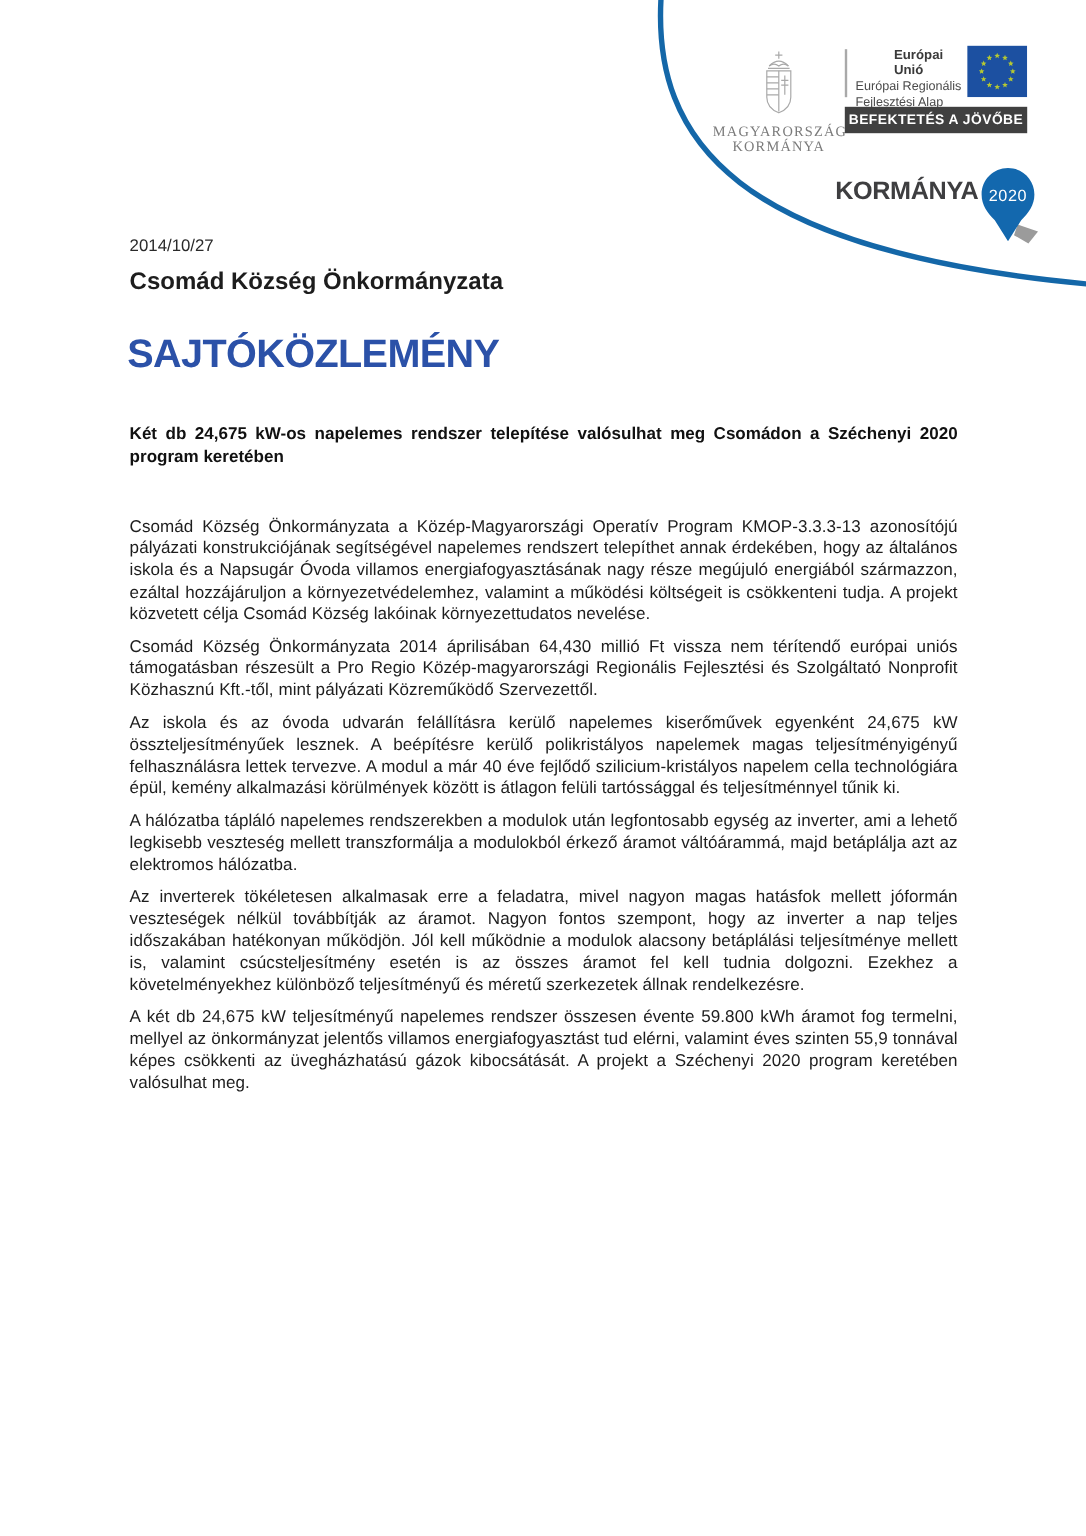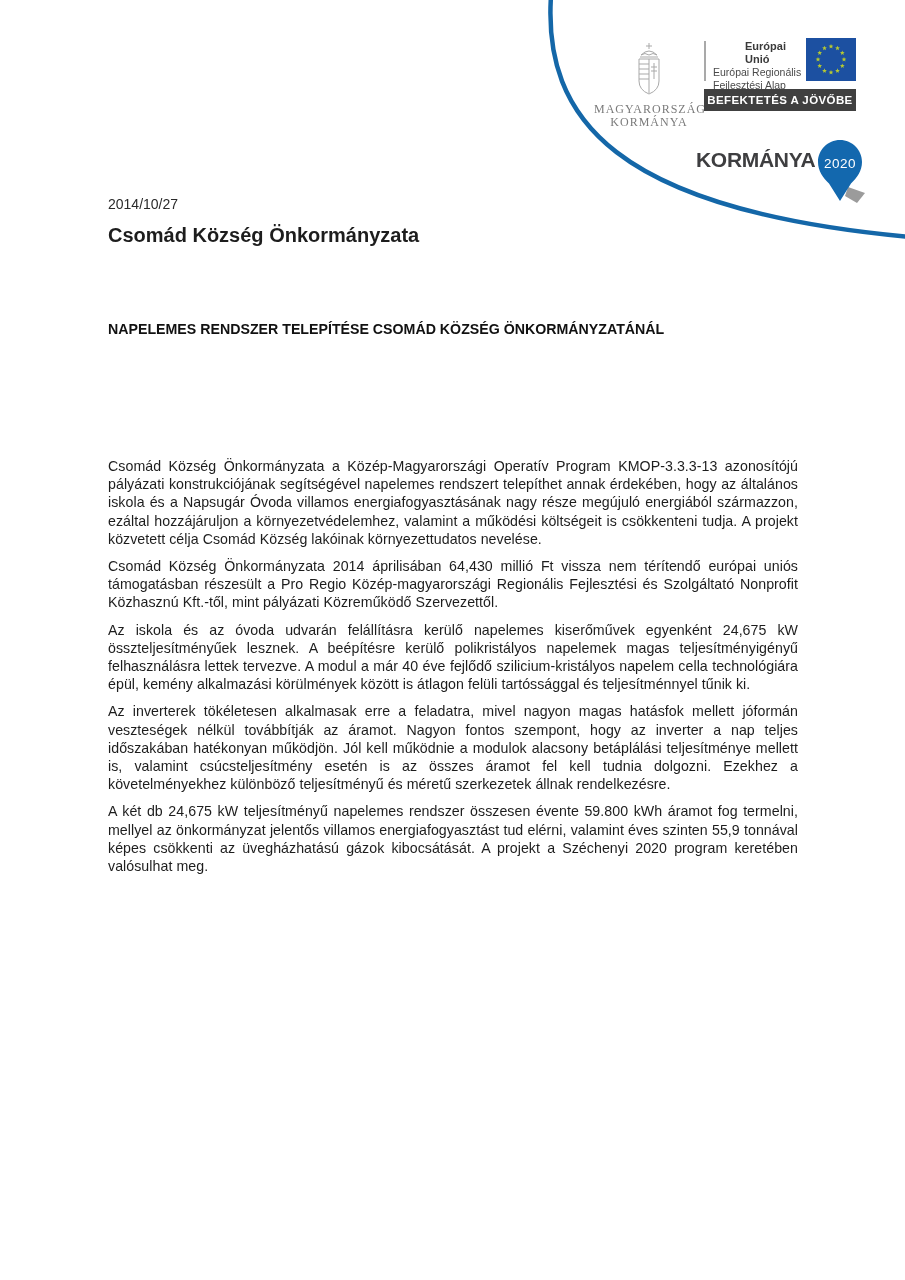--- a/index.html
+++ b/index.html
@@ -56,21 +56,21 @@
   }
   .doc-subtitle {
     position: absolute; left: 108px; top: 321px; width: 690px;
     font-size: 14.2px; font-weight: bold; color: #111;
   }
   .doc-lead {
     position: absolute; left: 108px; top: 353px; width: 690px;
     font-size: 14.2px; font-weight: bold; line-height: 19px; color: #111;
     text-align: justify;
   }
-  .doc-body { position: absolute; left: 108px; top: 430px; width: 690px; margin-top: 27px; }
+  .doc-body { position: absolute; left: 108px; top: 430px; width: 690px; }
   .doc-body p {
     margin: 0 0 9px 0;
     font-size: 14.2px; line-height: 18.2px; letter-spacing: 0.05px;
     text-align: justify; color: #1d1d1d;
   }
 </style>
 </head>
 <body>
 
 <div class="page">
@@ -136,23 +136,25 @@
     <span class="szechenyi-word">KORMÁNYA</span>
   </div>
   <svg class="pin" width="50" height="64" viewBox="0 0 50 64">
     <polygon points="31,47 48,53 40,63 28,56" fill="#9b9b9b"></polygon>
     <path d="M23,0 C10.8,0 1,9.8 1,22 C1,31 6,37.5 12,43.5 L23,61 L34,43.5 C40,37.5 45,31 45,22 C45,9.8 35.2,0 23,0 Z" fill="#1368ae"></path>
     <text x="23" y="27.5" text-anchor="middle" font-family="Liberation Sans, sans-serif" font-size="13.5" letter-spacing="0.5" fill="#ffffff">2020</text>
   </svg>
 
   <div class="doc-date">2014/10/27</div>
   <div class="doc-org">Csomád Község Önkormányzata</div>
-  <h2 class="doc-subtitle" style="margin:0">NAPELEMES RENDSZER TELEPÍTÉSE CSOMÁD KÖZSÉG ÖNKORMÁNYZATÁNÁL</h2>
+  <h1 class="doc-title" style="margin:0">SAJTÓKÖZLEMÉNY</h1>
+  <div class="doc-lead">Két db 24,675 kW-os napelemes rendszer telepítése valósulhat meg Csomádon a Széchenyi 2020 program keretében</div>
 
   <div class="doc-body">
     <p>Csomád Község Önkormányzata a Közép-Magyarországi Operatív Program KMOP-3.3.3-13 azonosítójú pályázati konstrukciójának segítségével napelemes rendszert telepíthet annak érdekében, hogy az általános iskola és a Napsugár Óvoda villamos energiafogyasztásának nagy része megújuló energiából származzon, ezáltal hozzájáruljon a környezetvédelemhez, valamint a működési költségeit is csökkenteni tudja. A projekt közvetett célja Csomád Község lakóinak környezettudatos nevelése.</p>
     <p>Csomád Község Önkormányzata 2014 áprilisában 64,430 millió Ft vissza nem térítendő európai uniós támogatásban részesült a Pro Regio Közép-magyarországi Regionális Fejlesztési és Szolgáltató Nonprofit Közhasznú Kft.-től, mint pályázati Közreműködő Szervezettől.</p>
     <p>Az iskola és az óvoda udvarán felállításra kerülő napelemes kiserőművek egyenként 24,675 kW összteljesítményűek lesznek. A beépítésre kerülő polikristályos napelemek magas teljesítményigényű felhasználásra lettek tervezve. A modul a már 40 éve fejlődő szilicium-kristályos napelem cella technológiára épül, kemény alkalmazási körülmények között is átlagon felüli tartóssággal és teljesítménnyel tűnik ki.</p>
+    <p>A hálózatba tápláló napelemes rendszerekben a modulok után legfontosabb egység az inverter, ami a lehető legkisebb veszteség mellett transzformálja a modulokból érkező áramot váltóárammá, majd betáplálja azt az elektromos hálózatba.</p>
     <p>Az inverterek tökéletesen alkalmasak erre a feladatra, mivel nagyon magas hatásfok mellett jóformán veszteségek nélkül továbbítják az áramot. Nagyon fontos szempont, hogy az inverter a nap teljes időszakában hatékonyan működjön. Jól kell működnie a modulok alacsony betáplálási teljesítménye mellett is, valamint csúcsteljesítmény esetén is az összes áramot fel kell tudnia dolgozni. Ezekhez a követelményekhez különböző teljesítményű és méretű szerkezetek állnak rendelkezésre.</p>
     <p>A két db 24,675 kW teljesítményű napelemes rendszer összesen évente 59.800 kWh áramot fog termelni, mellyel az önkormányzat jelentős villamos energiafogyasztást tud elérni, valamint éves szinten 55,9 tonnával képes csökkenti az üvegházhatású gázok kibocsátását. A projekt a Széchenyi 2020 program keretében valósulhat meg.</p>
   </div>
 
 </div>
 
 </body></html>

